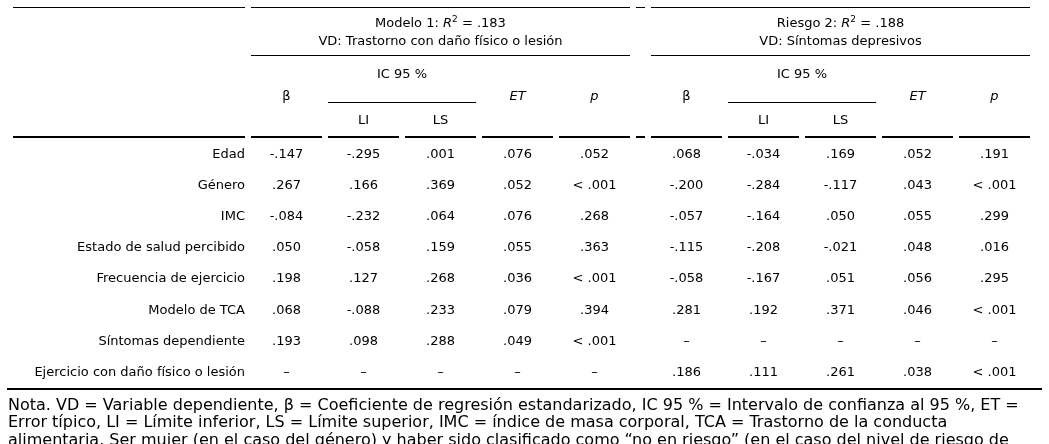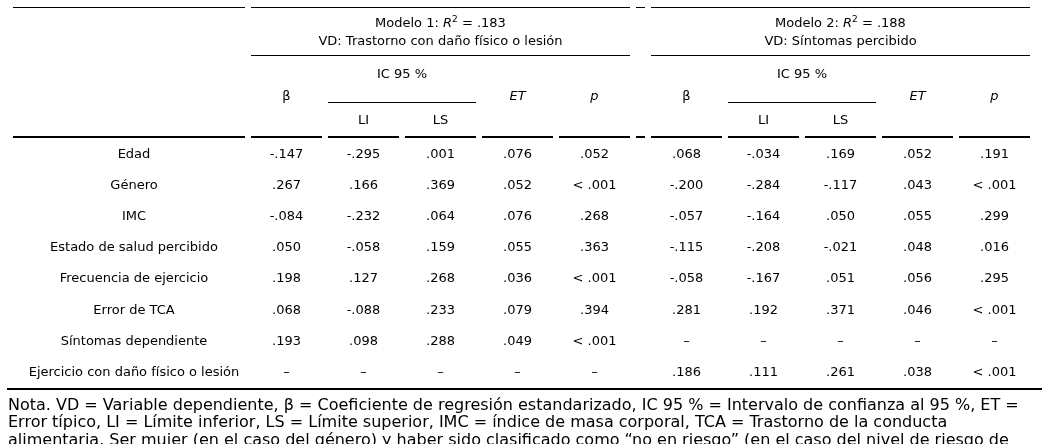--- a/index.html
+++ b/index.html
@@ -54,21 +54,21 @@
   }
   tr.lils-row td {
     height: 33px;
     text-align: center;
   }
   .it { font-style: italic; }
   sup { font-size: 9px; }
 
   tbody td { height: 31.2px; }
   tbody td.rowlabel {
-    text-align: center;
+    text-align: right;
     padding-left: 10px;
   }
   .bottom-rule {
     width: 1035px;
     border-top: 2px solid #000;
     height: 0;
     margin: 0;
   }
   p.note {
     width: 1033px;
@@ -102,24 +102,24 @@
       <tr class="model-row">
         <td rowspan="3" class="rule-top rule-thick-b"></td>
         <th colspan="5" class="model-head rule-top rule-thin-b">
           <span>Modelo 1:</span>
           <span class="it">R</span><sup>2</sup>
           <span>= .183</span><br>
           <span>VD: Trastorno con daño físico o lesión</span>
         </th>
         <td rowspan="3" class="rule-top rule-thick-b"></td>
         <th colspan="5" class="model-head rule-top rule-thin-b">
-          <span>Modelo 2:</span>
+          <span>Riesgo 2:</span>
           <span class="it">R</span><sup>2</sup>
           <span>= .188</span><br>
-          <span>VD: Síntomas percibido</span>
+          <span>VD: Síntomas depresivos</span>
         </th>
       </tr>
       <tr class="ic-row">
         <td rowspan="2" class="rule-thick-b">β</td>
         <td colspan="2" class="ic-head rule-thin-b">IC 95 %</td>
         <td rowspan="2" class="it rule-thick-b">ET</td>
         <td rowspan="2" class="it rule-thick-b">p</td>
         <td rowspan="2" class="rule-thick-b">β</td>
         <td colspan="2" class="ic-head rule-thin-b">IC 95 %</td>
         <td rowspan="2" class="it rule-thick-b">ET</td>
@@ -197,21 +197,21 @@
           <td>.036</td>
           <td>&lt; .001</td>
           <td></td>
           <td>-.058</td>
           <td>-.167</td>
           <td>.051</td>
           <td>.056</td>
           <td>.295</td>
         </tr>
         <tr>
-          <td class="rowlabel">Error de TCA</td>
+          <td class="rowlabel">Modelo de TCA</td>
           <td>.068</td>
           <td>-.088</td>
           <td>.233</td>
           <td>.079</td>
           <td>.394</td>
           <td></td>
           <td>.281</td>
           <td>.192</td>
           <td>.371</td>
           <td>.046</td>

